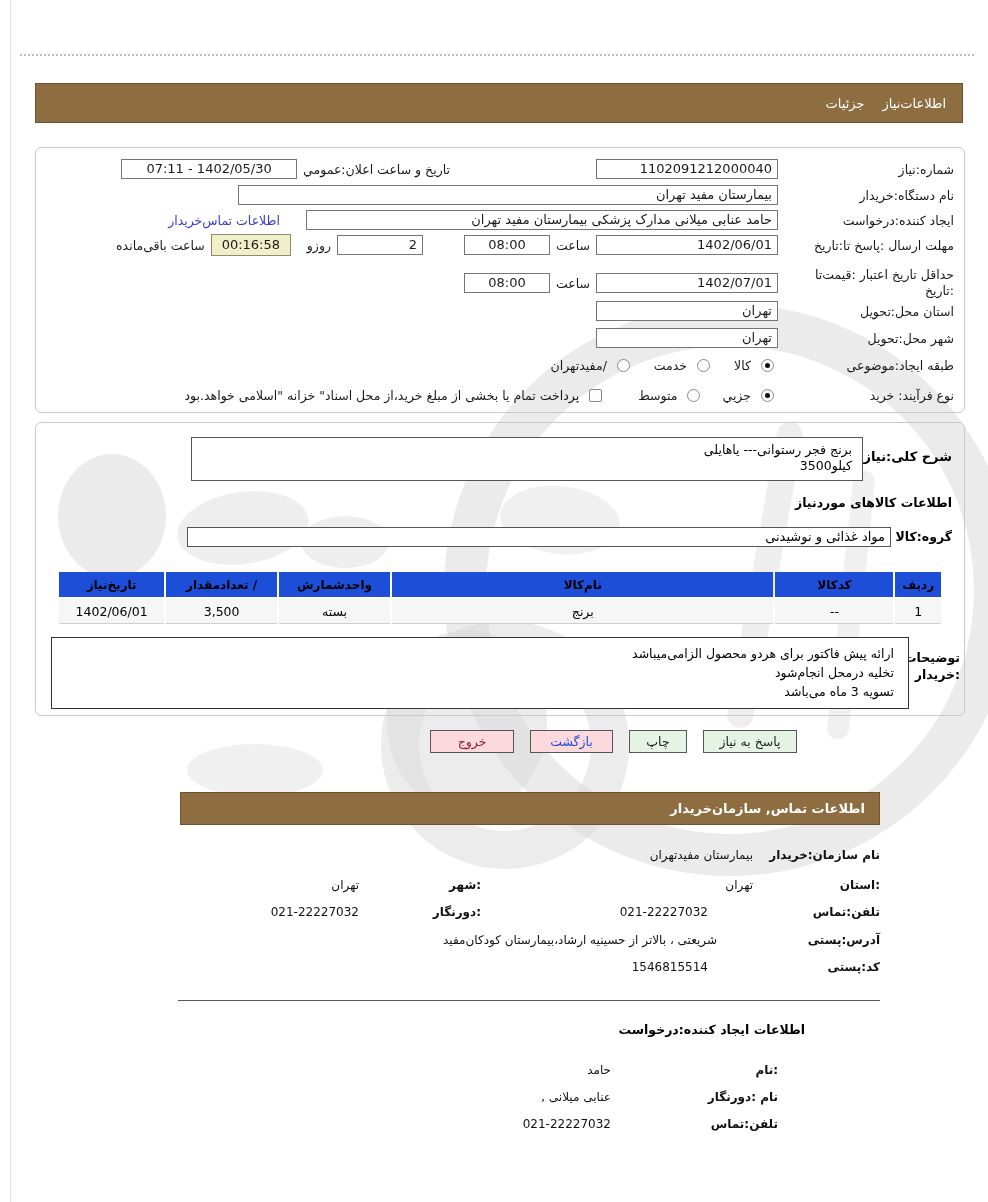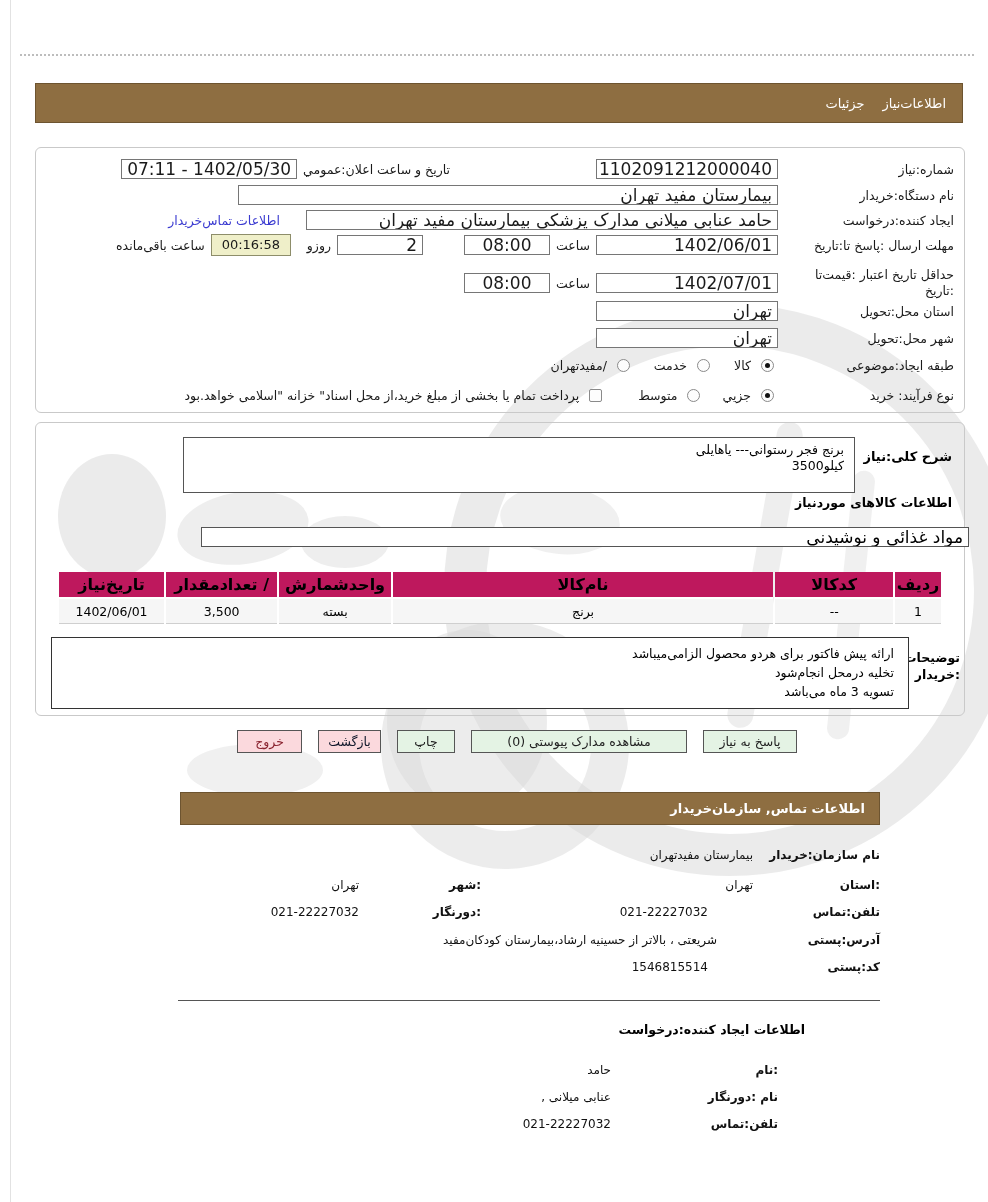--- a/index.html
+++ b/index.html
@@ -9,33 +9,33 @@
   .dotline { position:absolute; left:20px; top:54px; width:954px; border-top:2px dotted #bdbdbd; z-index:3; }
   .watermark { position:absolute; left:0; top:0; z-index:1; pointer-events:none; }
   .bar { position:absolute; background:#8E6E41; border:1px solid #6d5430; color:#fff; z-index:3; }
   #bar1 { left:35px; top:83px; width:928px; height:40px; display:flex; align-items:center; gap:18px; padding:0 16px; font-size:13px; }
   #bar2 { left:180px; top:792px; width:700px; height:33px; line-height:31px; padding:0 14px; font-weight:bold; font-size:13px; }
   .panel { position:absolute; border:1px solid #c9c9c9; border-radius:6px; z-index:3; }
   #panel1 { left:35px; top:147px; width:930px; height:266px; }
   #panel2 { left:35px; top:422px; width:930px; height:294px; }
   .frow { position:absolute; right:10px; display:flex; align-items:center; gap:6px; height:22px; font-size:12.5px; color:#1a1a1a; white-space:nowrap; }
   .flabel { width:170px; flex:none; }
-  .ibox { background:#fff; border:1px solid #767676; height:20px; line-height:18px; padding:0 5px; font-size:17px; text-align:right; flex:none; overflow:hidden; }
+  .ibox { background:#fff; border:1px solid #767676; height:20px; line-height:18px; padding:0 5px; font-size:13px; text-align:right; flex:none; overflow:hidden; }
   .center { text-align:center; }
   .link { color:#3a3ad0; cursor:pointer; }
   .radio { width:13px; height:13px; border:1px solid #8a8a8a; border-radius:50%; background:#fdfdfd; position:relative; flex:none; cursor:pointer; }
   .radio.checked::after { content:""; position:absolute; left:3px; top:3px; right:3px; bottom:3px; background:#111; border-radius:50%; }
   .checkbox { width:13px; height:13px; border:1px solid #8a8a8a; border-radius:2px; background:#fdfdfd; flex:none; cursor:pointer; }
   .timer { background:#EFEFC9; border:1px solid #8d8d6a; width:80px; height:22px; line-height:20px; text-align:center; font-size:13px; flex:none; }
   .b { font-weight:bold; }
   .abs { position:absolute; }
   .descbox { background:#fff; border:1px solid #555; }
   .descbox div { text-align:right; padding:0 10px; font-size:12.5px; line-height:16px; }
   table.goods { position:absolute; left:21px; top:149px; width:886px; border-collapse:separate; border-spacing:2px 0; direction:rtl; }
-  table.goods th { background:#be185d; color:#000; font-size:16px; font-weight:bold; height:25px; text-align:center; }
+  table.goods th { background:#1d4ed8; color:#000; font-size:12px; font-weight:bold; height:25px; text-align:center; }
   table.goods td { background:#f6f6f6; font-size:12.5px; height:27px; text-align:center; border-bottom:1px solid #cfcfcf; border-top:2px solid #fff; }
   .btnrow { position:absolute; left:215px; top:730px; width:582px; display:flex; gap:16px; z-index:3; }
   .btn { height:23px; line-height:21px; border:1px solid #555; font-size:12.5px; text-align:center; cursor:pointer; flex:none; }
   .green { background:#E4F3E4; color:#222; }
   .pink { background:#FBD9DD; }
   .contact { position:absolute; left:178px; top:842px; width:702px; height:140px; z-index:3; }
   .crow { position:absolute; right:0; display:flex; align-items:center; gap:12px; font-size:12px; color:#111; white-space:nowrap; }
   .clabel { font-weight:bold; width:115px; flex:none; }
   .cval { width:170px; flex:none; text-align:right; }
   .pad45 { padding-right:45px; }
@@ -128,27 +128,27 @@
       <span>جزیي</span>
       <span class="radio" style="margin-right:12px;"></span>
       <span>متوسط</span>
       <span class="checkbox" style="margin-right:26px;"></span>
       <span>پرداخت تمام یا بخشی از مبلغ خرید،از محل اسناد" خزانه "اسلامی خواهد.بود</span>
     </div>
   </div>
 
   <div class="panel" id="panel2">
     <div class="abs b" style="top:26px; right:12px; font-size:13px;">شرح کلی:نیاز</div>
-    <div class="abs descbox" style="top:14px; left:147px; width:672px; height:56px; padding-top:4px;">
+    <div class="abs descbox" style="top:14px; left:155px; width:672px; height:44px; padding-top:4px;">
       <div>برنج فجر رستوانی--- یاهایلی</div>
       <div>کیلو3500</div>
     </div>
     <div class="abs b" style="top:72px; right:12px; font-size:12.5px;">اطلاعات کالاهای موردنیاز</div>
     <div class="abs b" style="top:106px; right:12px; font-size:12.5px;">گروه:کالا</div>
-    <div class="abs ibox" style="top:104px; left:165px; width:768px; border-color:#555;">مواد غذائی و نوشیدنی</div>
+    <div class="abs ibox" style="top:104px; left:151px; width:704px; border-color:#555;">مواد غذائی و نوشیدنی</div>
 
     <table class="goods">
       <colgroup>
         <col style="width:46px;">
           <col style="width:120px;">
           <col style="width:390px;">
         <col style="width:112px;">
           <col style="width:112px;">
           <col style="width:106px;">
       </colgroup>
@@ -180,24 +180,23 @@
     </div>
     <div class="abs descbox" style="top:214px; left:15px; width:858px; height:72px; border-color:#333; padding-top:6px;">
       <div style="line-height:19px; padding-left:10px; padding-right:14px;">ارائه پیش فاکتور برای هردو محصول الزامی‌میباشد</div>
       <div style="line-height:19px; padding-left:10px; padding-right:14px;">تخلیه درمحل انجام‌شود</div>
       <div style="line-height:19px; padding-left:10px; padding-right:14px;">تسویه 3 ماه می‌باشد</div>
     </div>
   </div>
 
   <div class="btnrow">
     <div class="btn green" style="width:94px;">پاسخ به نیاز</div>
-    <div class="btn green" style="width:216px;">مشاهده مدارک پیوستی (0)</div>
     <div class="btn green" style="width:58px;">چاپ</div>
-    <div class="btn pink" style="width:63px; color:#0f172a;">بازگشت</div>
-    <div class="btn pink" style="width:65px; color:#8a2430;">خروج</div>
+    <div class="btn pink" style="width:83px; color:#1d4ed8;">بازگشت</div>
+    <div class="btn pink" style="width:84px; color:#8a2430;">خروج</div>
   </div>
 
   <div class="bar" id="bar2">اطلاعات  تماس, سازمان‌خریدار</div>
 
   <div class="contact">
     <div class="crow" style="top:6px;">
       <span class="clabel">نام سازمان:خریدار</span>
       <span>بیمارستان مفیدتهران</span>
     </div>
     <div class="crow" style="top:36px;">

